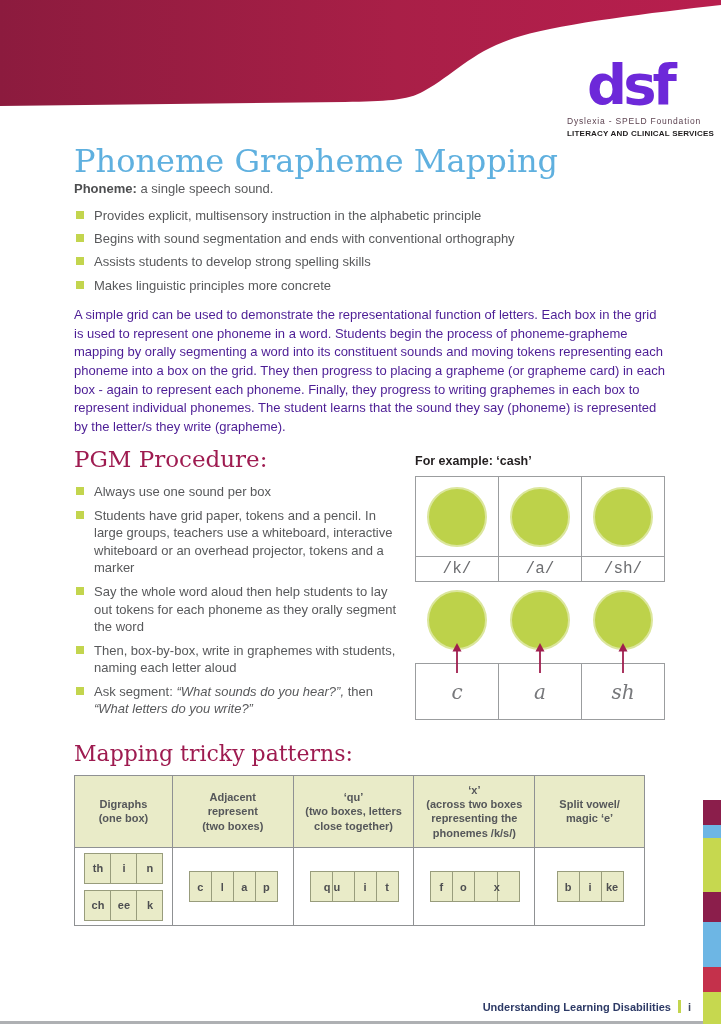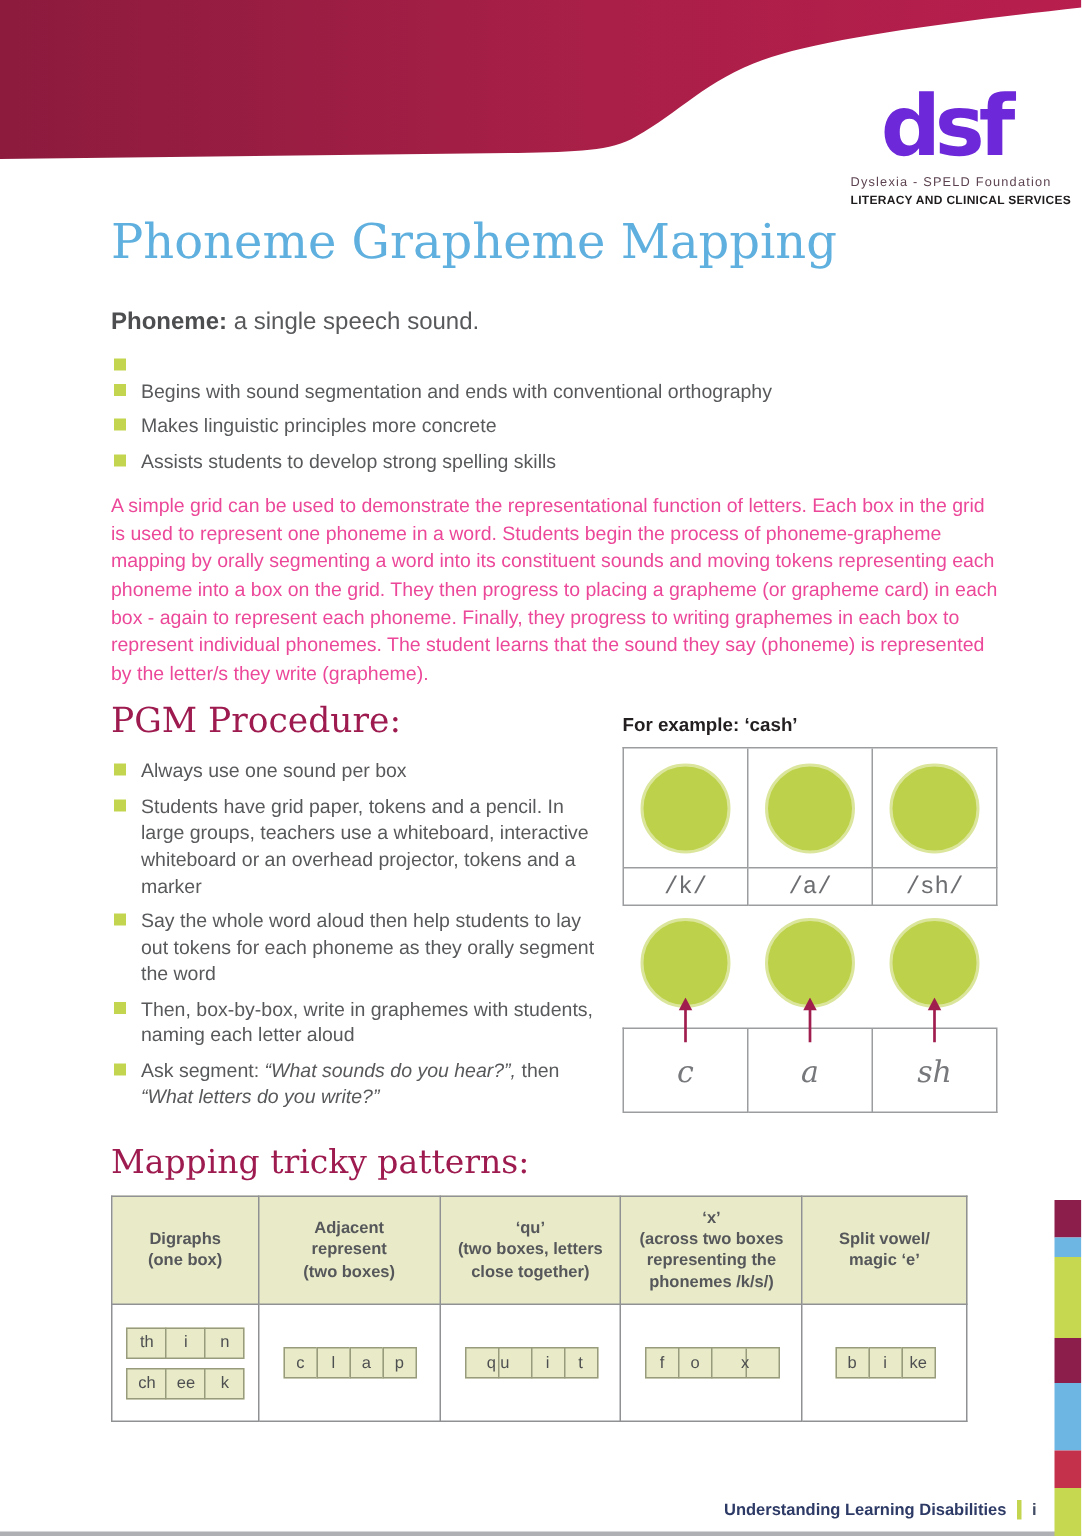--- a/index.html
+++ b/index.html
@@ -51,41 +51,41 @@
     padding: 142px 56px 0 74px;
     width: 721px;
   }
   h1.title {
     font-family: "DejaVu Serif", serif;
     font-weight: 500;
     font-size: 32px;
     color: #5fb0df;
     letter-spacing: 0;
   }
-  .defs { margin-top: 24px; font-size: 16px; color: #58595b; line-height: 1.42; }
+  .defs { margin-top: 0; font-size: 13px; color: #58595b; line-height: 1.42; }
   .defs b { color: #4d4e50; }
   ul.bullets { list-style: none; margin-top: 6px; }
   ul.bullets li {
     display: flex;
     padding: 2.5px 0;
     font-size: 13px;
     line-height: 1.4;
     color: #58595b;
   }
   .sq {
     flex: 0 0 8px;
     width: 8px; height: 8px;
     margin: 4px 10px 0 2px;
     background: #c3d54e;
   }
   p.para {
     margin-top: 9px;
     font-size: 13px;
     line-height: 1.43;
-    color: #ec4899;
+    color: #4c1d95;
   }
   h2.h-serif {
     font-family: "DejaVu Serif", serif;
     font-weight: 500;
     color: #9e1b50;
   }
   
   .twocol { display: flex; margin-top: 10px; }
   .col-left { flex: 0 0 332px; }
   .col-left h2 { font-size: 23px; margin-bottom: 8px; }
@@ -167,26 +167,26 @@
     vertical-align: middle;
   }
   .tricky-table td {
     height: 78px;
     background: #ffffff;
     text-align: center;
     vertical-align: middle;
   }
   .tile-row { display: inline-flex; position: relative; vertical-align: middle; }
   .tile {
-    width: 23px; height: 21px;
+    width: 23px; height: 31px;
     background: #e9ebc8;
     border: 1px solid #989c7c;
     margin-right: -1px;
     display: flex; align-items: center; justify-content: center;
-    font-size: 11px; font-weight: normal; color: #4e4f51;
+    font-size: 11px; font-weight: bold; color: #4e4f51;
   }
   .tile.wide { width: 27px; }
   .tile.t-right { justify-content: flex-end; padding-right: 1px; }
   .tile.t-left  { justify-content: flex-start; padding-left: 1px; }
   .tile.double { width: 46px; position: relative; }
   .tile.double .mid-divider {
     position: absolute; left: 50%; top: 0; bottom: 0;
     border-left: 1px solid #989c7c;
   }
   .tile.double .xl { position: relative; z-index: 1; }
@@ -240,32 +240,33 @@
 
     <h1 class="title">Phoneme Grapheme Mapping</h1>
 
     <div class="defs">
       <p><b>Phoneme:</b><span> a single speech sound.</span></p>
     </div>
 
     <ul class="bullets">
       <li>
           <span class="sq"></span>
+          <span>Provides explicit, multisensory instruction in the alphabetic principle</span>
         </li>
       <li>
           <span class="sq"></span>
           <span>Begins with sound segmentation and ends with conventional orthography</span>
         </li>
       <li>
           <span class="sq"></span>
-          <span>Makes linguistic principles more concrete</span>
+          <span>Assists students to develop strong spelling skills</span>
         </li>
       <li>
           <span class="sq"></span>
-          <span>Assists students to develop strong spelling skills</span>
+          <span>Makes linguistic principles more concrete</span>
         </li>
     </ul>
 
     <p class="para">A simple grid can be used to demonstrate the representational function of letters. Each box in the grid is used to represent one phoneme in a word. Students begin the process of phoneme-grapheme mapping by orally segmenting a word into its constituent sounds and moving tokens representing each phoneme into a box on the grid. They then progress to placing a grapheme (or grapheme card) in each box - again to represent each phoneme. Finally, they progress to writing graphemes in each box to represent individual phonemes. The student learns that the sound they say (phoneme) is represented by the letter/s they write (grapheme).</p>
 
     <div class="twocol">
       <div class="col-left">
         <h2 class="h-serif">PGM Procedure:</h2>
         <ul class="bullets">
           <li>

